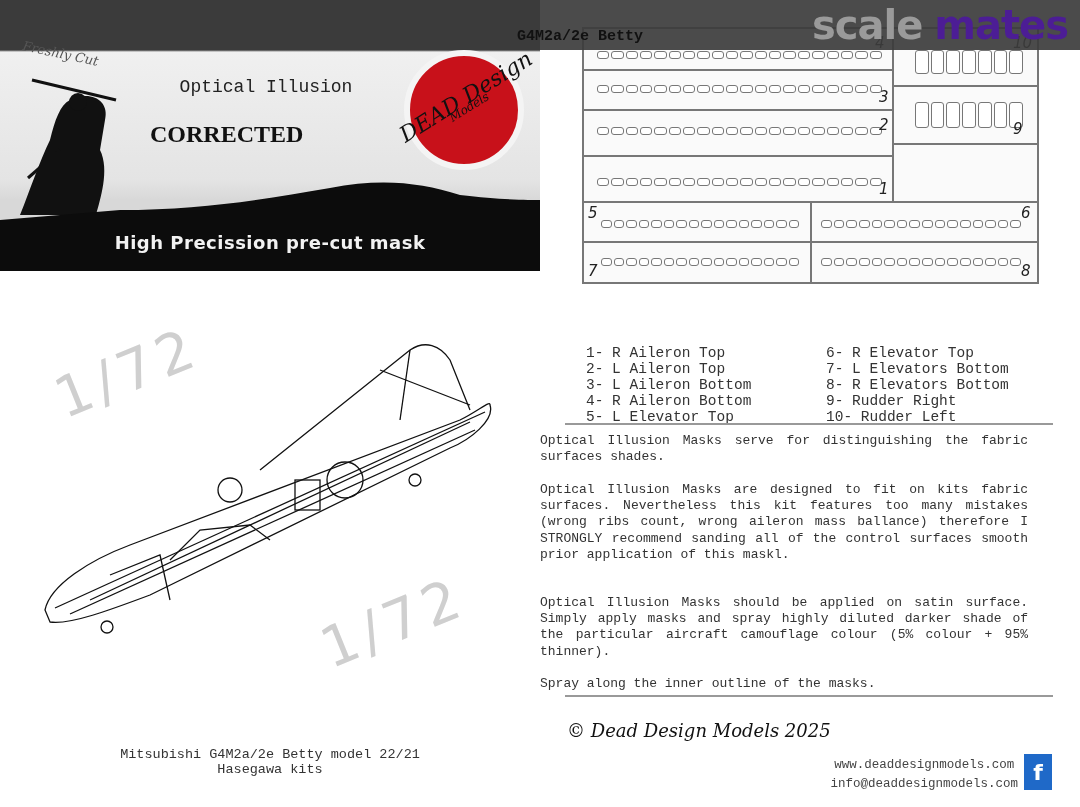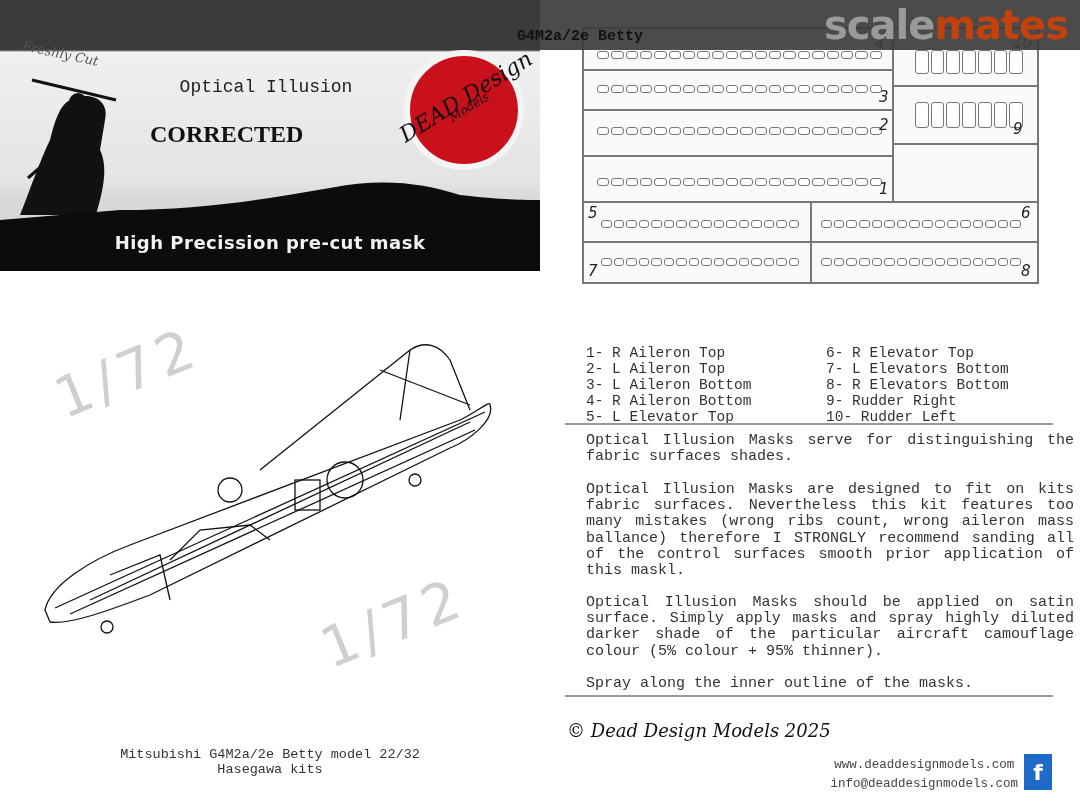--- a/index.html
+++ b/index.html
@@ -1,39 +1,39 @@
 <!DOCTYPE html>
 <html><head>
 <meta charset="utf-8">
 <style>
   html, body { margin:0; padding:0; }
   body { width:1080px; height:807px; background:#ffffff; position:relative; overflow:hidden; font-family:"Liberation Mono", monospace; color:#222; }
   .topbar { position:absolute; left:0; top:0; width:1080px; height:50px; background:rgba(60,60,60,0.92); z-index:5; }
   .logo { position:absolute; right:12px; top:2px; font-family:"DejaVu Sans", sans-serif; font-weight:bold; font-size:40px; letter-spacing:-1px; z-index:6; line-height:46px; }
-  .logo .a { color:#9a9a9a; } .logo .b { color:#c2410c; }
+  .logo .a { color:#9a9a9a; } .logo .b { color:#4c1d95;margin-left:12px; }
 
   .banner { position:absolute; left:0; top:0; width:540px; height:271px; background:linear-gradient(#3a3a3a 0, #3a3a3a 50px, #f0f0f0 52px, #e4e4e4 180px, #d8d8d8 200px); overflow:hidden; }
   .banner .sub { position:absolute; left:150px; width:232px; top:78px; text-align:center; font-size:18px; line-height:19px; color:#222; }
   .banner .corr { position:absolute; left:150px; width:232px; top:121px; text-align:left; font-weight:bold; font-size:24px; color:#111; font-family:"Liberation Serif", serif; }
   .banner .code { position:absolute; left:150px; width:232px; top:156px; text-align:center; font-size:19px; color:#222; }
   .banner .tag { position:absolute; left:0; width:540px; top:232px; text-align:center; font-family:"DejaVu Sans", sans-serif; font-size:18px; font-weight:bold; color:#f2f2f2; letter-spacing:0.5px; }
   .banner .fresh { position:absolute; left:22px; top:46px; font-family:"DejaVu Serif", serif; font-style:italic; font-size:13px; color:#555; transform:rotate(12deg); z-index:7;}
   .sun { position:absolute; left:404px; top:50px; width:108px; height:108px; border-radius:50%; background:#c8111a; border:6px solid #f4f4f4; }
   .sunTxt { position:absolute; left:390px; top:84px; font-family:"DejaVu Serif", serif; font-style:italic; font-size:22px; color:#111; transform:rotate(-32deg); white-space:nowrap; }
   .sunTxt2 { position:absolute; left:447px; top:100px; font-family:"DejaVu Serif", serif; font-style:italic; font-size:12px; color:#111; transform:rotate(-32deg); }
 
   .sheet { position:absolute; left:582px; top:27px; width:455px; height:255px; border:1.5px solid #777; background:#fafafa; }
   .cell { position:absolute; border:1px solid #777; box-sizing:border-box; }
   .num { position:absolute; font-family:"DejaVu Sans", sans-serif; font-style:italic; font-size:15px; color:#222; }
   .strip { position:absolute; height:8px; display:flex; gap:2px; }
   .strip span { display:block; flex:1; border:1.3px solid #777; border-radius:3px; background:#fff; }
 
   .legend { position:absolute; top:313px; font-size:14.5px; line-height:16px; color:#333; white-space:pre; }
   .hr { position:absolute; left:565px; width:488px; height:2px; background:#999; }
-  .para { position:absolute; left:586px; width:488px; font-size:15px; line-height:16.2px; color:#333; text-align:justify; }
+  .para { position:absolute; left:540px; width:488px; font-size:13px; line-height:16.2px; color:#333; text-align:justify; }
   .copy { position:absolute; left:567px; top:720px; font-family:"DejaVu Serif", serif; font-style:italic; font-weight:normal; font-size:18px; color:#111; }
   .contact { position:absolute; right:62px; top:756px; text-align:center; font-size:12.5px; line-height:19px; color:#444; }
   .fb { position:absolute; left:1024px; top:754px; width:28px; height:36px; background:#1f69c8; color:#fff; font-family:"DejaVu Sans", sans-serif; font-weight:bold; font-size:22px; text-align:center; line-height:38px; }
   .credits { position:absolute; left:60px; width:420px; top:748px; text-align:center; font-size:13.5px; line-height:14.5px; color:#333; }
   .scale { position:absolute; font-family:"DejaVu Sans", sans-serif; font-size:56px; color:#cfcfcf; letter-spacing:6px; }
 </style>
 </head>
 <body>
 
 <div class="banner">
@@ -291,21 +291,21 @@
       <circle cx="200" cy="160" r="12"></circle>
       <circle cx="385" cy="150" r="6"></circle>
       <circle cx="77" cy="297" r="6"></circle>
     <rect x="265" y="150" width="25" height="30"></rect>
     <path d="M140,230 L170,200 L220,195 L240,210"></path>
     <path d="M80,245 L130,225 L140,270"></path>
   </g>
 </svg>
 
 <div class="credits">
-    <div>Mitsubishi G4M2a/2e Betty model 22/32</div>
+    <div>Mitsubishi G4M2a/2e Betty model 22/21</div>
     <div>Hasegawa kits</div>
 </div>
 
 <div class="copy">© Dead Design Models 2025</div>
 <div class="contact">
   <div>www.deaddesignmodels.com</div>
   <div>info@deaddesignmodels.com</div>
 </div>
 <div class="fb">f</div>
 

